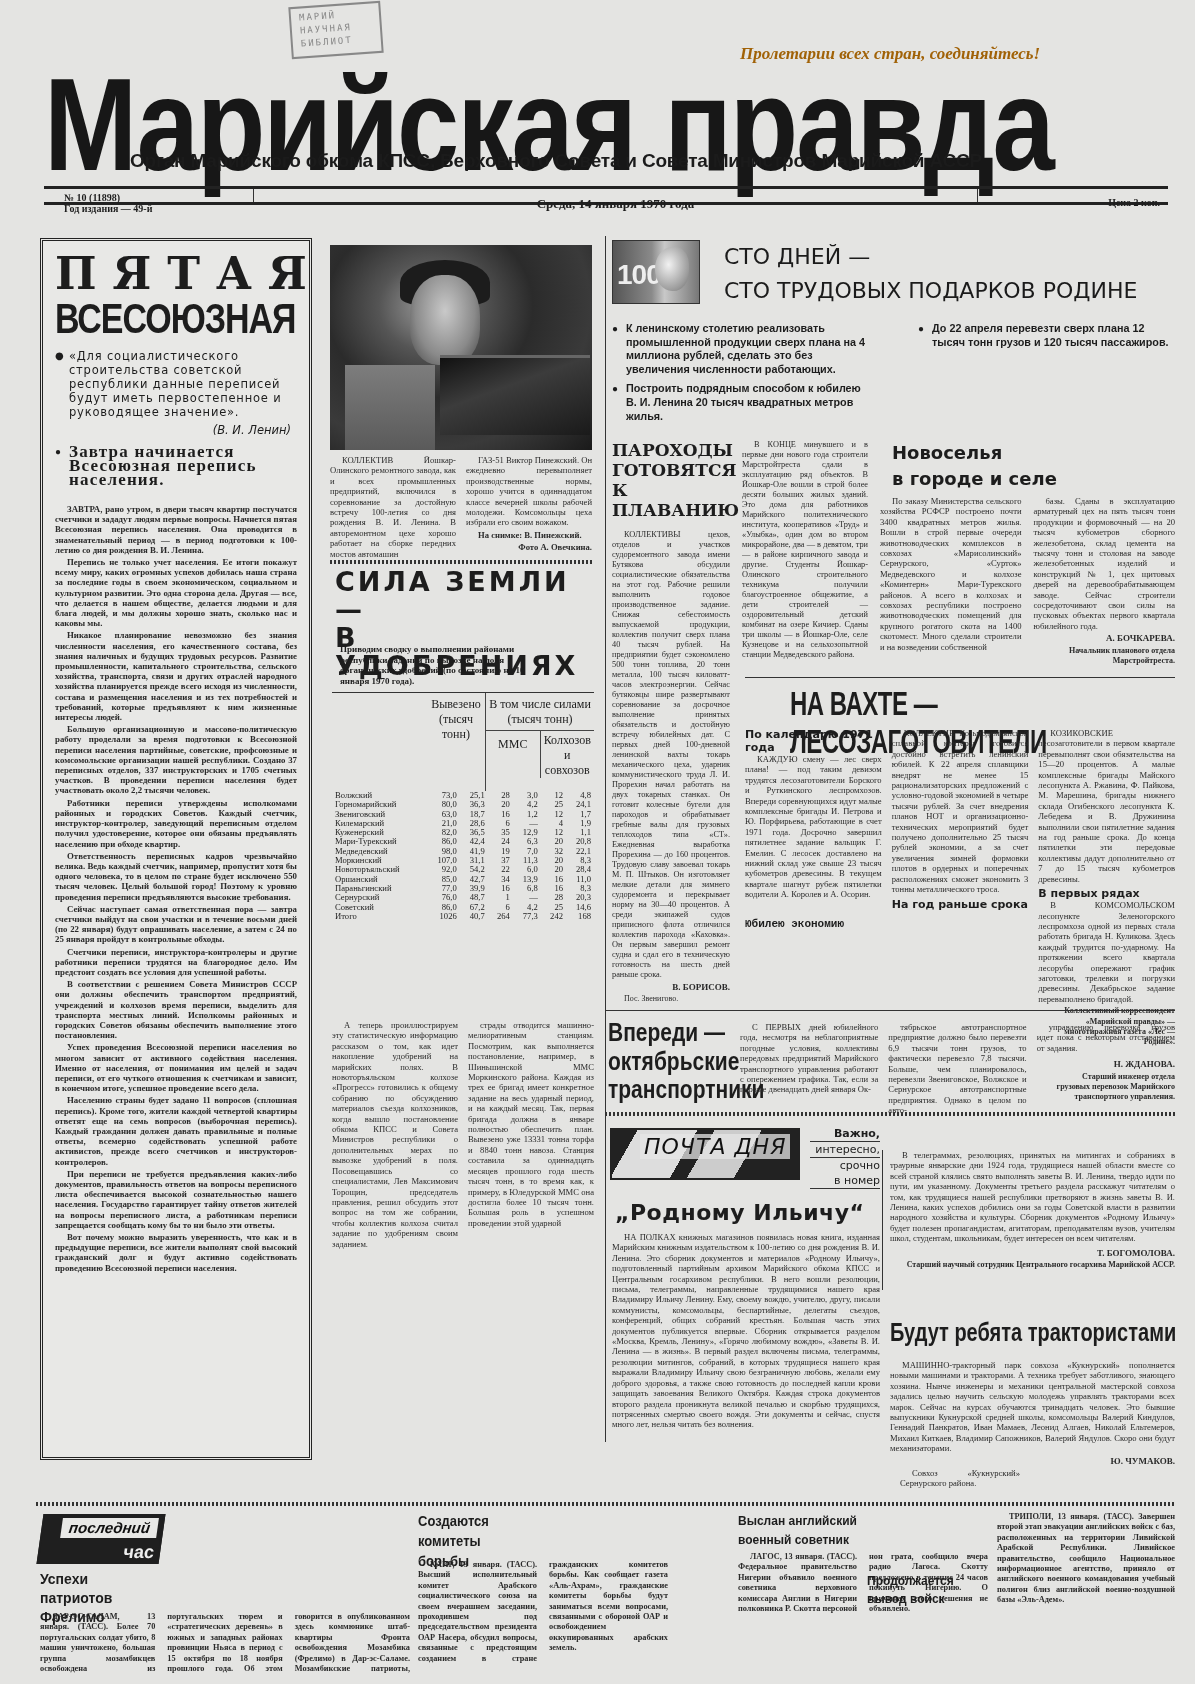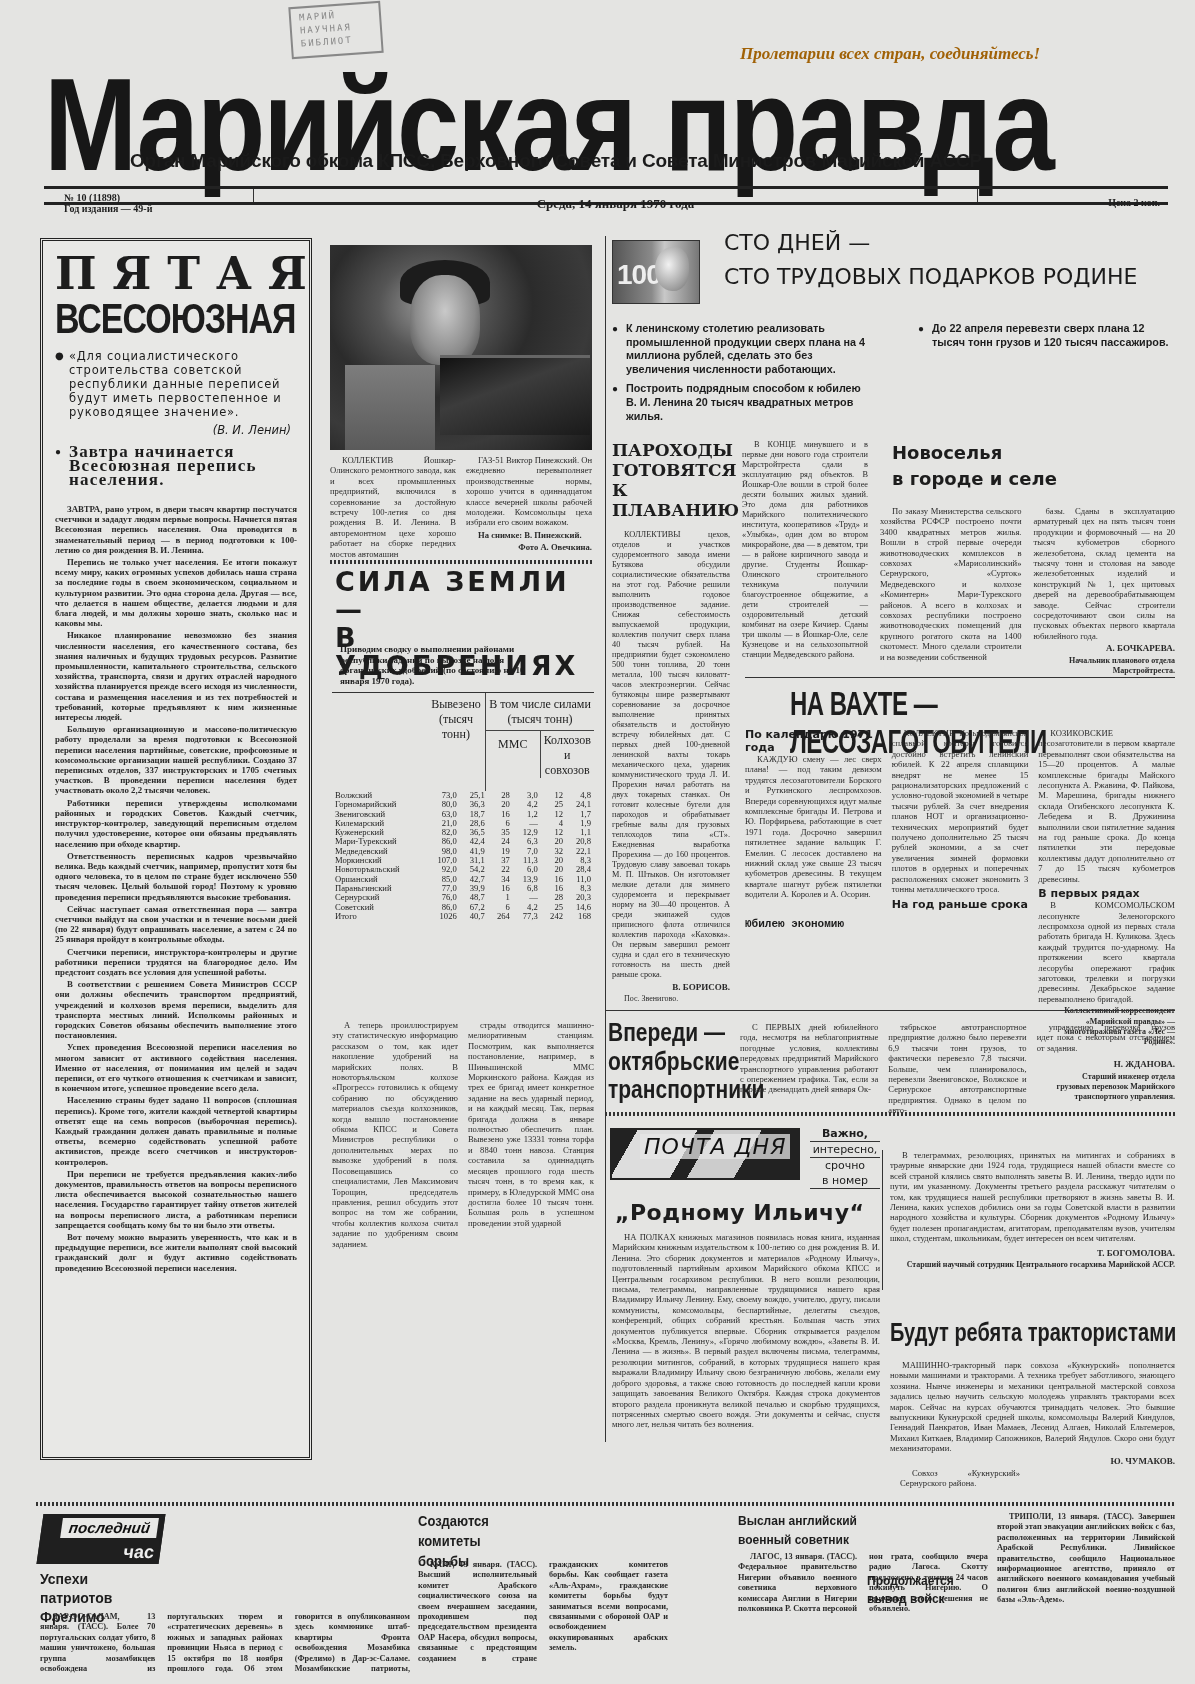--- a/index.html
+++ b/index.html
@@ -62,21 +62,21 @@
   .rule-h { height: 2px; background: #333; }
   .dotted-rule { height: 4px; background: repeating-linear-gradient(90deg, #333 0 2px, transparent 2px 4px); }
   .sila-title { left: 335px; top: 568px; width: 260px; font-family: "DejaVu Sans", sans-serif; font-weight: bold; font-size: 27px; line-height: 28px; letter-spacing: 3px; }
   .sila-intro { left: 340px; top: 644px; width: 190px; font-size: 9px; line-height: 10.5px; font-family: "Liberation Serif", serif; font-weight: bold; }
   table.fert { border-collapse: collapse; font-size: 8.6px; font-family: "Liberation Serif", serif; }
   table.fert td, table.fert th { padding: 0 3px; line-height: 9.3px; font-weight: normal; }
   table.fert td.num { text-align: right; }
   .hundred { left: 612px; top: 240px; width: 88px; height: 64px; background: linear-gradient(90deg, #555 0%, #8a8a8a 45%, #c8c8c8 60%, #777 100%); border: 1px solid #333; }
   .hundred span { position: absolute; left: 4px; top: 18px; font-family: "Liberation Sans", sans-serif; font-weight: bold; font-size: 28px; color: #eee; letter-spacing: -1px; }
   .hundred .head { position: absolute; left: 42px; top: 6px; width: 34px; height: 44px; border-radius: 50% 40% 45% 50%; background: radial-gradient(ellipse at 40% 40%, #f2f2f2, #9a9a9a 70%, #666); }
-  .sto-title { left: 724px; top: 226px; font-family: "DejaVu Sans", sans-serif; font-size: 22px; line-height: 34px; color: #1b1b1b; }
+  .sto-title { left: 724px; top: 240px; font-family: "DejaVu Sans", sans-serif; font-size: 22px; line-height: 34px; color: #1b1b1b; }
   .pledges { left: 612px; top: 322px; width: 560px; display: grid; grid-template-columns: 1fr 1fr; column-gap: 52px; }
   .pledge { font-family: "Liberation Sans", sans-serif; font-weight: bold; font-size: 10.8px; line-height: 13.6px; padding-left: 14px; position: relative; margin-bottom: 6px; }
   .pledge::before { content: "●"; position: absolute; left: 0; top: 0; font-size: 10px; }
   .headline-serif { font-family: "DejaVu Serif", serif; font-weight: bold; }
 </style>
 </head>
 <body>
 
 <div class="abs stamp">
   <div>МАРИЙ</div>
@@ -318,21 +318,21 @@
 </div>
 
 <div class="abs" style="left:742px;top:440px;width:126px;">
   <p class="body-text" style="font-size:8.3px;line-height:10px">В КОНЦЕ минувшего и в первые дни нового года строители Марстройтреста сдали в эксплуатацию ряд объектов. В Йошкар-Оле вошли в строй более десяти больших жилых зданий. Это дома для работников Марийского политехнического института, кооперативов «Труд» и «Улыбка», один дом во втором микрорайоне, два — в девятом, три — в районе кирпичного завода и другие. Студенты Йошкар-Олинского строительного техникума получили благоустроенное общежитие, а дети строителей — оздоровительный детский комбинат на озере Кичиер. Сданы три школы — в Йошкар-Оле, селе Кузнецове и на сельхозопытной станции Медведевского района.</p>
 </div>
 <div class="abs" style="left:880px;top:440px;width:295px;">
   <div style="font-family:'DejaVu Sans',sans-serif;font-weight:bold;font-size:18px;line-height:26px;margin-left:12px">
     <div>Новоселья</div>
     <div style="margin-left:0">в городе и селе</div>
   </div>
-  <div style="display:flex;gap:12px;margin-top:14px">
+  <div style="display:flex;gap:12px;margin-top:4px">
     <div style="flex:1">
         <p class="body-text">По заказу Министерства сельского хозяйства РСФСР построено почти 3400 квадратных метров жилья. Вошли в строй первые очереди животноводческих комплексов в совхозах «Марисолинский» Сернурского, «Сурток» Медведевского и колхозе «Коминтерн» Мари-Турекского районов. А всего в колхозах и совхозах республики построено животноводческих помещений для крупного рогатого скота на 1400 скотомест. Много сделали строители и на возведении собственной</p>
       </div>
     <div style="flex:1">
       <p class="body-text">базы. Сданы в эксплуатацию арматурный цех на пять тысяч тонн продукции и формовочный — на 20 тысяч кубометров сборного железобетона, склад цемента на тысячу тонн и столовая на заводе железобетонных изделий и конструкций № 1, цех щитовых дверей на деревообрабатывающем заводе. Сейчас строители сосредоточивают свои силы на пусковых объектах первого квартала юбилейного года.</p>
       <p class="body-text" style="text-align:right;font-weight:bold;font-size:9px">А. БОЧКАРЕВА.</p>
       <p class="body-text" style="text-align:right;font-weight:bold;font-size:8px">Начальник планового отдела Марстройтреста.</p>
     </div>
   </div>
 </div>
@@ -374,21 +374,21 @@
     <p class="body-text">управлению перевозка грузов идет пока с некоторым отставанием от задания.</p>
     <p class="body-text" style="text-align:right;font-weight:bold;font-size:9px;margin-top:6px">Н. ЖДАНОВА.</p>
     <p class="body-text" style="text-align:right;font-weight:bold;font-size:8px">Старший инженер отдела грузовых перевозок Марийского транспортного управления.</p>
   </div>
 </div>
 
 <div class="abs dotted-rule" style="left:605px;top:1112px;width:570px"></div>
 <div class="abs" style="left:610px;top:1128px;width:190px;height:52px;background:linear-gradient(120deg,#222 0 12%,#ddd 12% 40%,#222 40% 48%,#ccc 48% 70%,#222 70%);border:2px solid #222;">
   <span style="position:absolute;left:28px;top:4px;font-family:'DejaVu Sans',sans-serif;font-style:italic;font-size:22px;color:#111;letter-spacing:1px;background:rgba(230,230,230,0.75);padding:0 4px">ПОЧТА ДНЯ</span>
 </div>
-<div class="abs" style="left:810px;top:1126px;width:70px;text-align:center;font-family:'DejaVu Sans',sans-serif;font-size:11px;line-height:15px">
+<div class="abs" style="left:810px;top:1126px;width:70px;text-align:right;font-family:'DejaVu Sans',sans-serif;font-size:11px;line-height:15px">
   <div style="font-weight:bold;border-bottom:1px solid #333">Важно,</div>
   <div style="border-bottom:1px solid #333">интересно,</div>
   <div>срочно</div>
   <div style="border-bottom:1px solid #333">в номер</div>
 </div>
 <div class="abs" style="left:615px;top:1200px;font-family:'DejaVu Sans',sans-serif;font-weight:bold;font-size:22px;letter-spacing:0.5px">„Родному Ильичу“</div>
 <div class="abs" style="left:612px;top:1232px;width:268px;">
   <p class="body-text">НА ПОЛКАХ книжных магазинов появилась новая книга, изданная Марийским книжным издательством к 100-летию со дня рождения В. И. Ленина. Это сборник документов и материалов «Родному Ильичу», подготовленный партийным архивом Марийского обкома КПСС и Центральным госархивом республики. В него вошли резолюции, письма, телеграммы, направленные трудящимися нашего края Владимиру Ильичу Ленину. Ему, своему вождю, учителю, другу, писали коммунисты, комсомольцы, беспартийные, делегаты съездов, конференций, общих собраний крестьян. Большая часть этих документов публикуется впервые. Сборник открывается разделом «Москва, Кремль, Ленину», «Горячо любимому вождю», «Заветы В. И. Ленина — в жизнь». В первый раздел включены письма, телеграммы, резолюции митингов, собраний, в которых трудящиеся нашего края выражали Владимиру Ильичу свою безграничную любовь, желали ему доброго здоровья, а также свою готовность до последней капли крови защищать завоевания Великого Октября. Каждая строка документов второго раздела проникнута великой печалью и скорбью трудящихся, потрясенных смертью своего вождя. Эти документы и сейчас, спустя много лет, нельзя читать без волнения.</p>
 </div>
 <div class="abs" style="left:882px;top:1150px;width:1px;height:140px;background:#333"></div>

